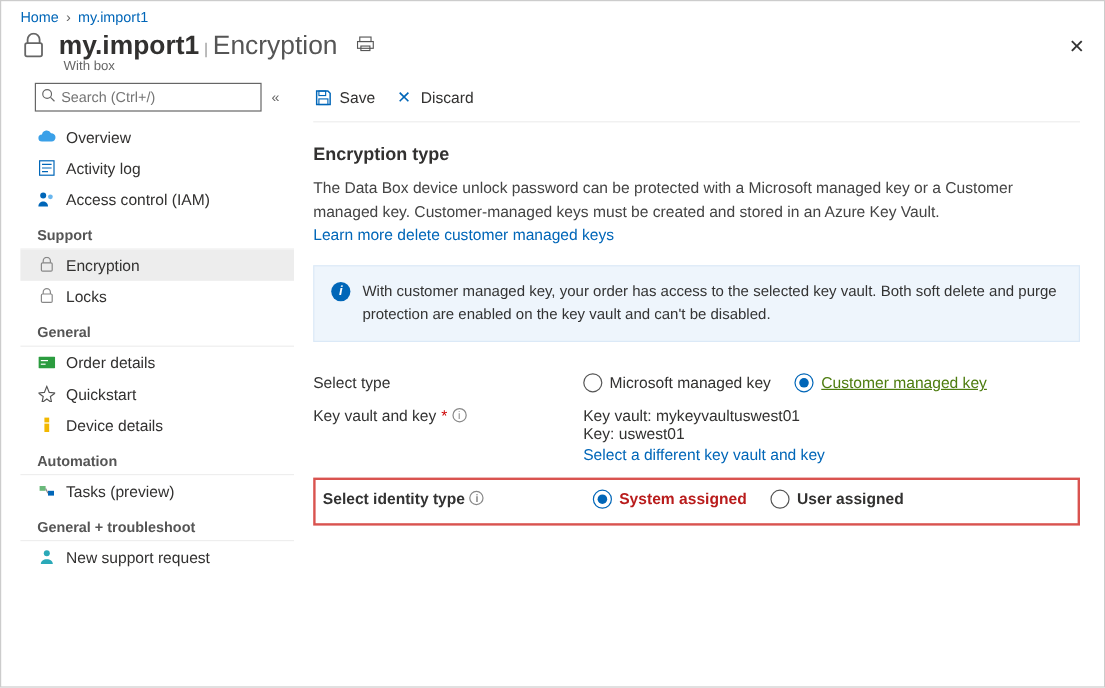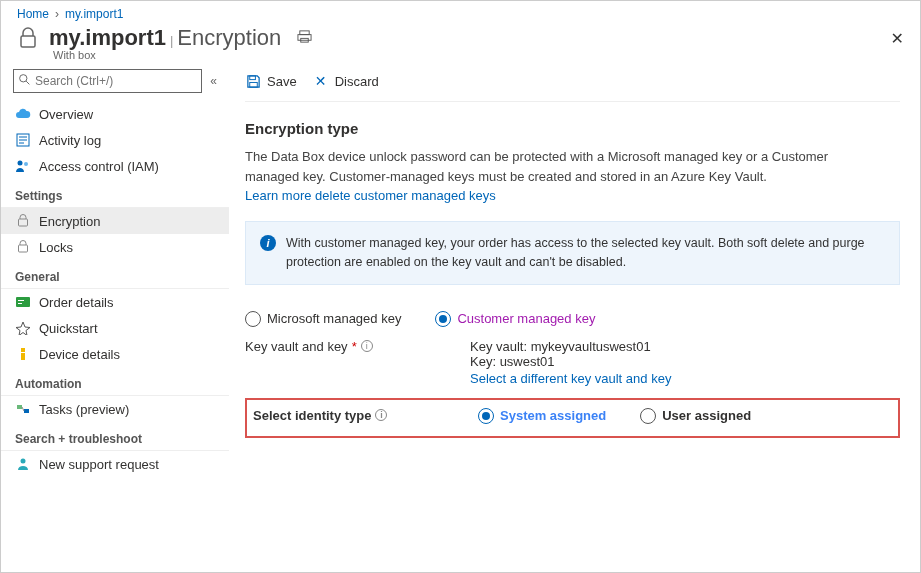--- a/index.html
+++ b/index.html
@@ -10,21 +10,21 @@
   .breadcrumb-sep { color:#666; }
 
   .header { display:flex; align-items:center; padding: 0 16px 2px; gap:10px; position:relative;text-align:center; }
   .lock-big { width:22px; height:24px; display:flex; align-items:center; justify-content:center; }
   .title { font-size: 22px; font-weight: 600; }
   .title-sub { font-size: 22px; font-weight: 400; color: #555; }
   .title-pipe { color:#999; margin:0 4px; font-weight:300;}
   .close-x { position:absolute; right:16px; top:4px; font-size:16px; cursor:pointer; color:#333;}
   .sublabel { font-size:11px; color:#666; padding-left:52px; margin-top:-4px; }
 
-  .body { display:flex; height: calc(100% - 70px); }
+  .body { display:flex; height: calc(100% - 70px); margin-left: 16px; }
   .sidebar { width: 228px; border-right: 0; padding-top:8px; }
   .search-row { display:flex; align-items:center; padding: 0 12px 8px; gap:8px; }
   .search-box { flex:1; display:flex; align-items:center; border:1px solid #666; height:24px; padding:0 4px; gap:4px; }
   .search-box input { border:none; outline:none; font-size:12px; flex:1; }
   .collapse-chev { color:#666; cursor:pointer; font-size:12px;}
 
   .nav { list-style:none; }
   .nav-section { font-size:12px; font-weight:600; color:#555; padding: 6px 14px 4px; border-bottom:1px solid #eee; margin-top:4px; }
   .nav-item { display:flex; align-items:center; gap:8px; padding: 5px 14px; cursor:pointer; font-size:13px; }
   .nav-item.active { background:#ededed; }
@@ -38,21 +38,21 @@
   .section-title { font-size:15px; font-weight:600; margin:18px 0 10px; }
   .desc { font-size:13px; color:#444; line-height:1.5; max-width:640px; }
   .link { color:#0066b8; cursor:pointer; display:inline-block; margin-top:2px; }
 
   .info-box { background:#eef5fc; border:1px solid #dbe9f7; padding:12px 14px; display:flex; gap:10px; margin:18px 0 20px; font-size:12.5px; color:#333; line-height:1.5; max-width:660px; }
   .info-i { width:16px; height:16px; border-radius:50%; background:#0066b8; color:#fff; font-size:11px; display:flex; align-items:center; justify-content:center; flex-shrink:0; margin-top:1px; font-weight:bold; font-style: italic;}
 
   .form-row { display:flex; align-items:flex-start; padding:6px 0; font-size:13px; }
   .form-label { width:225px; color:#333; display:flex; align-items:center; gap:4px; }
   .form-field { flex:1; }
-  .radio-group { display:flex; align-items:center; gap:34px; }
+  .radio-group { display:flex; align-items:center; gap:20px; }
   .radio { display:flex; align-items:center; gap:6px; cursor:pointer; }
   .radio-circle { width:16px; height:16px; border:1px solid #555; border-radius:50%; display:flex; align-items:center; justify-content:center; }
   .radio.checked .radio-circle { border-color:#0066b8; }
   .radio.checked .radio-dot { width:8px; height:8px; border-radius:50%; background:#0066b8; }
   .req { color:#c00; }
   .hint-o { width:12px; height:12px; border:1px solid #888; border-radius:50%; font-size:9px; display:inline-flex; align-items:center; justify-content:center; color:#888; }
 
   .highlight-box { border:2px solid #d9534f; padding:8px 6px 12px; margin-top:6px; max-width:740px; }
 </style>
 </head>
@@ -125,21 +125,21 @@
         <span class="nav-icon">
             <svg width="16" height="14" viewBox="0 0 16 14">
               <circle cx="5" cy="4" r="2.5" fill="#0066b8"></circle>
               <circle cx="11" cy="5" r="2" fill="#69b6ee"></circle>
               <path d="M1 13c0-2.5 2-4 4-4s4 1.5 4 4" fill="#0066b8"></path>
             </svg>
           </span>
         <span>Access control (IAM)</span>
       </li>
 
-      <li class="nav-section">Settings</li>
+      <li class="nav-section">Support</li>
       <li class="nav-item active">
         <span class="nav-icon">
             <svg width="12" height="14" viewBox="0 0 12 14">
               <path d="M3 5V3.5a3 3 0 016 0V5" fill="none" stroke="#888"></path>
               <rect x="1.5" y="5" width="9" height="7" rx="1" fill="none" stroke="#888"></rect>
             </svg>
           </span>
         <span>Encryption</span>
       </li>
       <li class="nav-item">
@@ -186,21 +186,21 @@
         <span class="nav-icon">
             <svg width="14" height="12" viewBox="0 0 14 12">
               <rect x="1" y="2" width="5" height="4" fill="#6ab97a"></rect>
               <rect x="8" y="6" width="5" height="4" fill="#0066b8"></rect>
               <line x1="6" y1="4" x2="8" y2="8" stroke="#888"></line>
             </svg>
           </span>
         <span>Tasks (preview)</span>
       </li>
 
-      <li class="nav-section">Search + troubleshoot</li>
+      <li class="nav-section">General + troubleshoot</li>
       <li class="nav-item">
         <span class="nav-icon">
             <svg width="14" height="14" viewBox="0 0 14 14">
               <circle cx="7" cy="4" r="2.5" fill="#2aa9b8"></circle>
               <path d="M2 13c0-2.5 2.2-4 5-4s5 1.5 5 4" fill="#2aa9b8"></path>
             </svg>
           </span>
         <span>New support request</span>
       </li>
     </ul>
@@ -228,32 +228,33 @@
     <div class="desc">The Data Box device unlock password can be protected with a Microsoft managed key or a Customer managed key. Customer-managed keys must be created and stored in an Azure Key Vault.</div>
     <a class="link">Learn more delete customer managed keys</a>
 
     <div class="info-box">
       <span class="info-i">i</span>
       <span>With customer managed key, your order has access to the selected key vault. Both soft delete and purge protection are enabled on the key vault and can't be disabled.</span>
     </div>
 
     
     <div class="form-row">
+      <div class="form-label">Select type</div>
       <div class="form-field radio-group">
         <div class="radio">
           <span class="radio-circle">
               <span class="radio-dot"></span>
             </span>
           <span>Microsoft managed key</span>
         </div>
         <div class="radio checked">
           <span class="radio-circle">
               <span class="radio-dot"></span>
             </span>
-          <span style="color:#a21caf;">Customer managed key</span>
+          <span style="color:#4d7c0f;text-decoration:underline;">Customer managed key</span>
         </div>
       </div>
     </div>
 
     
     <div class="form-row">
       <div class="form-label">
         <span>Key vault and key</span> 
           <span class="req">*</span> 
           <span class="hint-o">i</span>
@@ -270,21 +271,21 @@
       <div class="form-row" style="padding:0;font-weight:bold;">
         <div class="form-label">
           <span>Select identity type</span> 
             <span class="hint-o">i</span>
         </div>
         <div class="form-field radio-group">
           <div class="radio checked">
             <span class="radio-circle">
                 <span class="radio-dot"></span>
               </span>
-            <span style="color:#3b82f6;">System assigned</span>
+            <span style="color:#b91c1c;">System assigned</span>
           </div>
           <div class="radio">
             <span class="radio-circle">
                 <span class="radio-dot"></span>
               </span>
             <span>User assigned</span>
           </div>
         </div>
       </div>
     </div>

